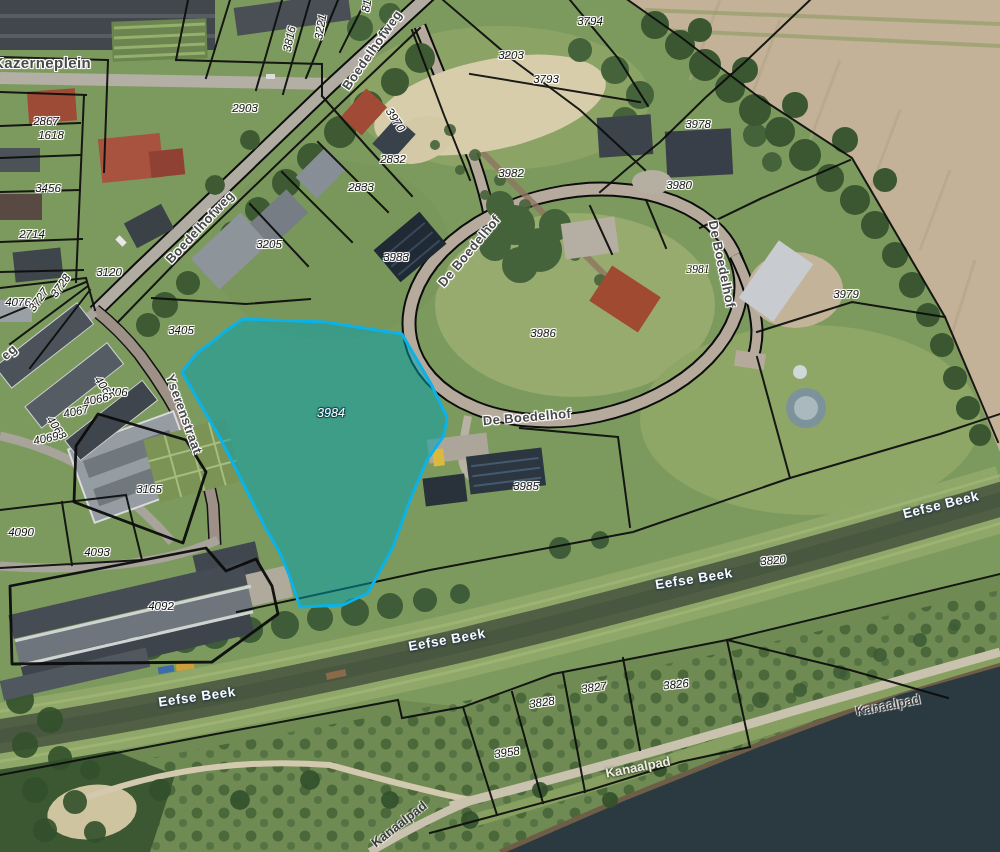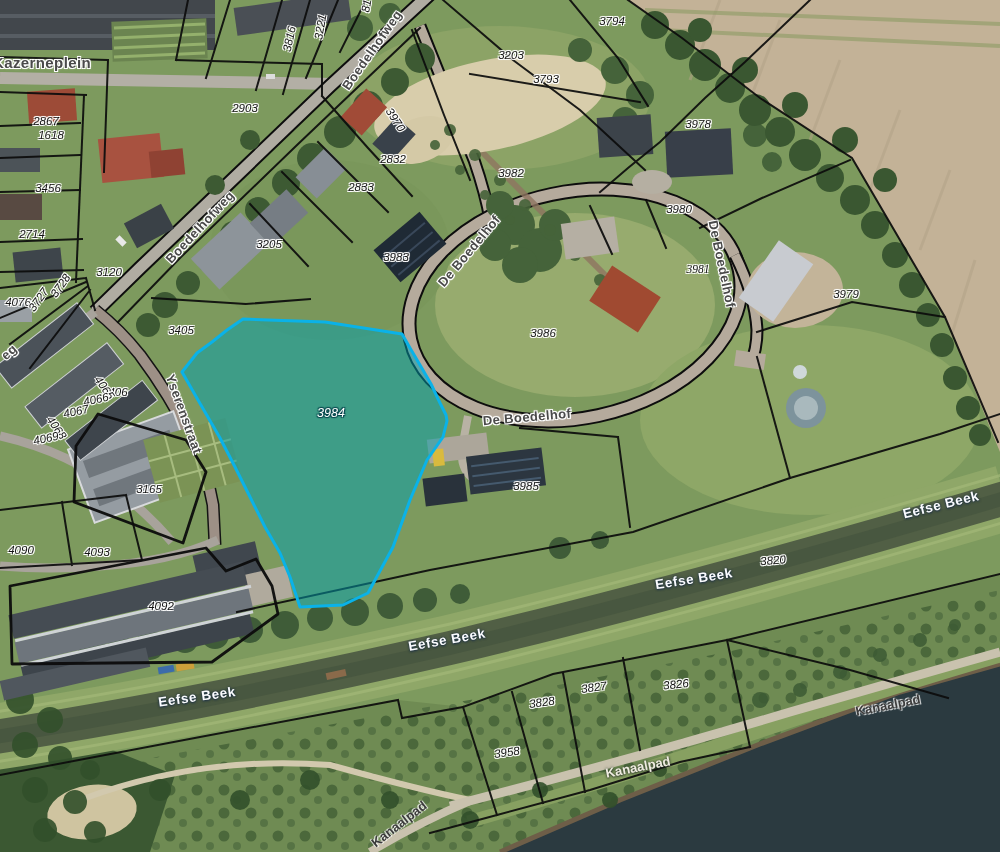--- a/index.html
+++ b/index.html
@@ -337,51 +337,51 @@
       <div class="lbl water" style="left: 694px; top: 579px; --r: -9deg;">Eefse Beek</div>
       <div class="lbl water" style="left: 447px; top: 640px; --r: -10deg;">Eefse Beek</div>
       <div class="lbl water" style="left: 197px; top: 697px; --r: -8deg;">Eefse Beek</div>
       <div class="lbl path-light" style="left: 638px; top: 767px; --r: -11deg;">Kanaalpad</div>
       <div class="lbl path-dark" style="left: 888px; top: 705px; --r: -11deg;">Kanaalpad</div>
       <div class="lbl path-dark" style="left: 399px; top: 824px; --r: -38deg;">Kanaalpad</div>
       <div class="lbl parcel" style="left: 245px; top: 69px; margin-top: 40px; --r: 0deg;">2903</div>
       <div class="lbl parcel" style="left: 290px; top: 39px; --r: -78deg;">3816</div>
       <div class="lbl parcel" style="left: 321px; top: 27px; --r: -80deg;">3221</div>
       <div class="lbl parcel" style="left: 367px; top: 6px; --r: -80deg;">81</div>
-      <div class="lbl parcel" style="left: 606px; top: 22px; padding-left: 12px; --r: 0deg;">3794</div>
+      <div class="lbl parcel" style="left: 584px; top: 22px; padding-left: 12px; --r: 0deg;">3794</div>
       <div class="lbl parcel" style="left: 511px; top: 56px; --r: 0deg;">3203</div>
       <div class="lbl parcel" style="left: 546px; top: 80px; --r: 0deg;">3793</div>
       <div class="lbl parcel" style="left: 395px; top: 120px; --r: 57deg;">3970</div>
       <div class="lbl parcel" style="left: 393px; top: 160px; --r: 0deg;">2832</div>
       <div class="lbl parcel" style="left: 361px; top: 188px; text-align: right; --r: 0deg;">2833</div>
       <div class="lbl parcel" style="left: 511px; top: 174px; --r: 0deg;">3982</div>
       <div class="lbl parcel" style="left: 396px; top: 258px; --r: 0deg;">3983</div>
       <div class="lbl parcel" style="left: 269px; top: 245px; --r: 0deg;">3205</div>
       <div class="lbl parcel" style="left: 698px; top: 125px; --r: 0deg;">3978</div>
-      <div class="lbl parcel" style="left: 679px; top: 210px; text-align: center; --r: 0deg;">3980</div>
+      <div class="lbl parcel" style="left: 679px; top: 186px; text-align: center; --r: 0deg;">3980</div>
       <div class="lbl parcel" style="left: 698px; top: 270px; font-family: Liberation Serif, serif; --r: 0deg;">3981</div>
       <div class="lbl parcel" style="left: 846px; top: 295px; --r: 0deg;">3979</div>
       <div class="lbl parcel" style="left: 543px; top: 334px; --r: 0deg;">3986</div>
       <div class="lbl parcel" style="left: 46px; top: 122px; --r: 0deg;">2867</div>
       <div class="lbl parcel" style="left: 51px; top: 136px; --r: 0deg;">1618</div>
       <div class="lbl parcel" style="left: 48px; top: 189px; --r: 0deg;">3456</div>
       <div class="lbl parcel" style="left: 32px; top: 235px; --r: 0deg;">2714</div>
       <div class="lbl parcel" style="left: 109px; top: 273px; --r: 0deg;">3120</div>
       <div class="lbl parcel" style="left: 18px; top: 303px; --r: 0deg;">4076</div>
       <div class="lbl parcel" style="left: 39px; top: 300px; --r: -55deg;">3727</div>
       <div class="lbl parcel" style="left: 61px; top: 286px; --r: -55deg;">3728</div>
       <div class="lbl parcel" style="left: 181px; top: 331px; --r: 0deg;">3405</div>
       <div class="lbl parcel" style="left: 118px; top: 393px; --r: 0deg;">406</div>
       <div class="lbl parcel" style="left: 104px; top: 388px; --r: 55deg;">4065</div>
       <div class="lbl parcel" style="left: 96px; top: 400px; --r: -12deg;">4066</div>
       <div class="lbl parcel" style="left: 76px; top: 412px; --r: -12deg;">4067</div>
       <div class="lbl parcel" style="left: 56px; top: 428px; --r: 55deg;">4068</div>
       <div class="lbl parcel" style="left: 46px; top: 439px; --r: -12deg;">4069</div>
       <div class="lbl parcel" style="left: 149px; top: 490px; --r: 0deg;">3165</div>
-      <div class="lbl parcel" style="left: 21px; top: 533px; margin-top: 18px; --r: 0deg;">4090</div>
+      <div class="lbl parcel" style="left: 21px; top: 533px; --r: 0deg;">4090</div>
       <div class="lbl parcel" style="left: 97px; top: 553px; --r: 0deg;">4093</div>
       <div class="lbl parcel" style="left: 161px; top: 607px; --r: 0deg;">4092</div>
       <div class="lbl parcel-hl" style="left: 331px; top: 413px; --r: 0deg;">3984</div>
       <div class="lbl parcel" style="left: 526px; top: 487px; --r: 0deg;">3985</div>
       <div class="lbl parcel" style="left: 773px; top: 561px; --r: -5deg;">3820</div>
       <div class="lbl parcel" style="left: 676px; top: 685px; --r: -6deg;">3826</div>
       <div class="lbl parcel" style="left: 594px; top: 688px; --r: -8deg;">3827</div>
       <div class="lbl parcel" style="left: 542px; top: 703px; --r: -8deg;">3828</div>
       <div class="lbl parcel" style="left: 507px; top: 753px; --r: -8deg;">3958</div>
     </div>

